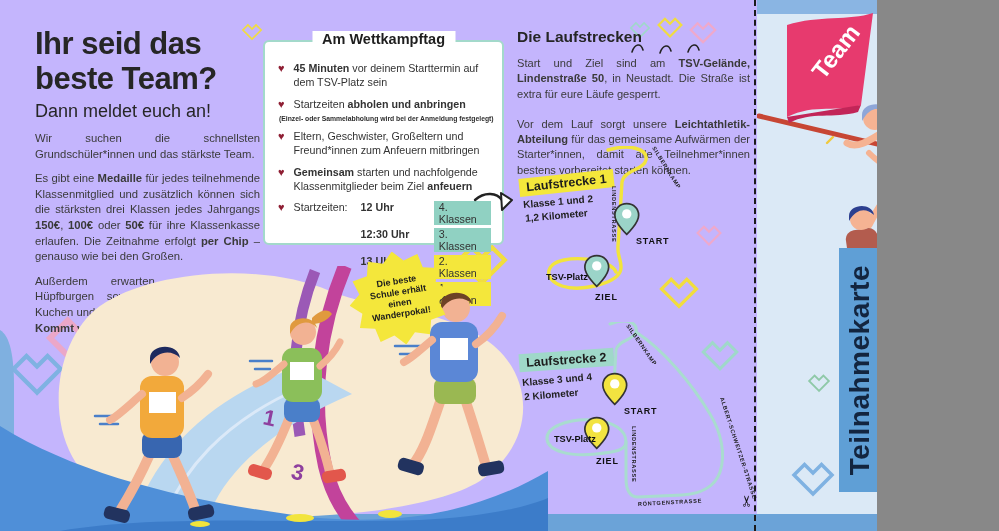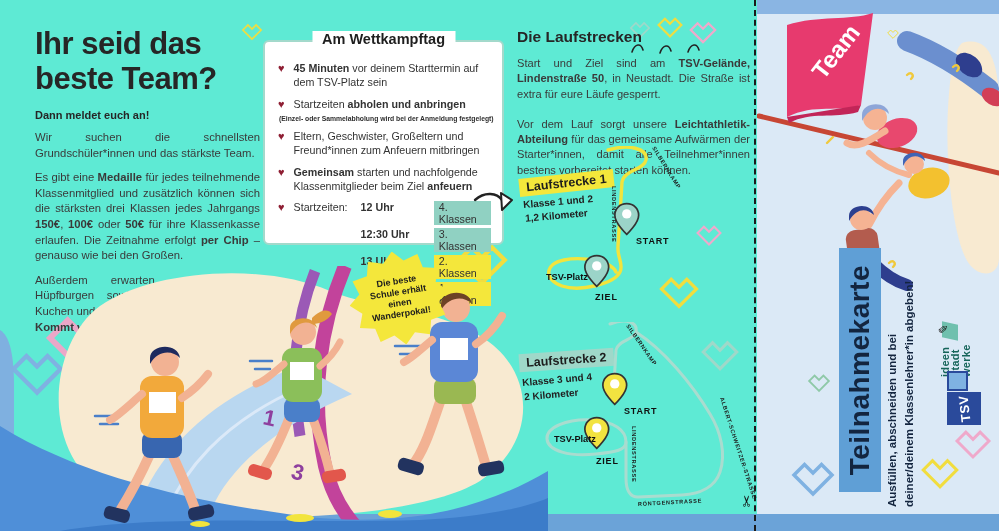--- a/index.html
+++ b/index.html
@@ -1,24 +1,24 @@
 <!DOCTYPE html>
 <html><head>
 <meta charset="utf-8">
 <style>
   html,body{margin:0;padding:0;background:#888;}
-  #page{position:relative;width:999px;height:531px;background:#5eead4;overflow:hidden;
+  #page{position:relative;width:877px;height:531px;background:#c4b5fd;overflow:hidden;
         font-family:"Liberation Sans",sans-serif;color:#3a3a3a;}
   .abs{position:absolute;}
   .b{font-weight:bold;}
 
   
   .left-col{left:35px;top:26px;width:225px;}
   .main-title{font-size:31px;line-height:1.13;font-weight:bold;color:#262626;letter-spacing:-0.5px;}
-  .sub-title{font-size:11px;font-weight:bold;color:#262626;margin-top:13px;}
+  .sub-title{font-size:18px;font-weight:normal;color:#262626;margin-top:5px;}
   .para{font-size:11.3px;line-height:1.38;text-align:justify;margin-top:9px;}
   .para-gap{}
   .kommt{font-weight:bold;font-size:11.3px;margin-top:2px;}
 
   
   .event-box{left:263px;top:40px;width:237px;height:201px;border:2px solid #a3d9cb;border-radius:6px;background:#fff;}
   .event-title{position:absolute;top:-11px;left:50%;transform:translateX(-50%);background:#fff;
                padding:0 10px;font-size:14.5px;font-weight:bold;color:#1e1e1e;white-space:nowrap;text-align:right;}
   .event-items{padding:19px 11px 0 13px;}
   .event-item{display:flex;gap:9px;font-size:10.7px;line-height:1.32;margin-bottom:8px;color:#333;}

